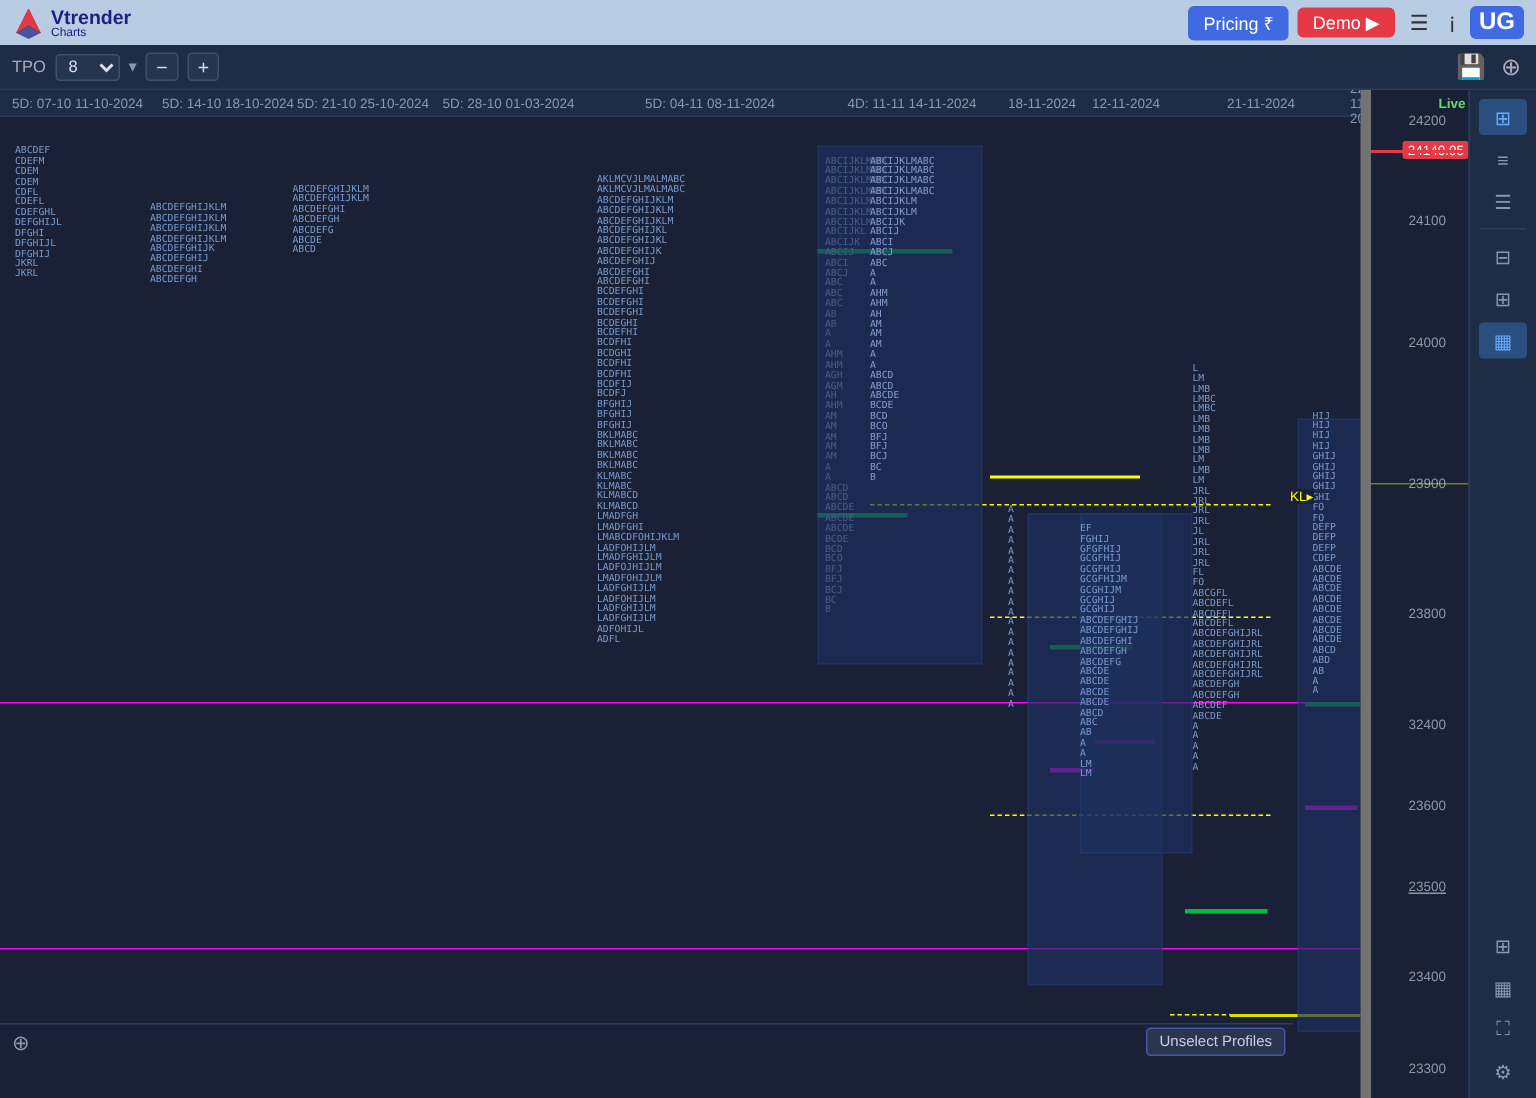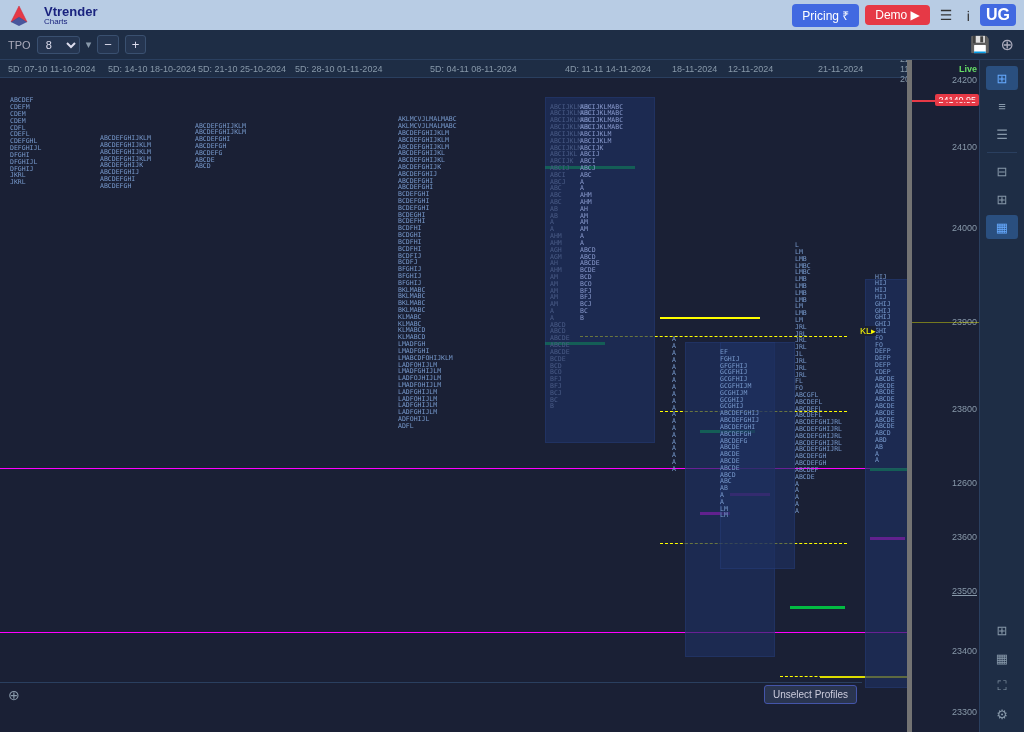--- a/index.html
+++ b/index.html
@@ -20,21 +20,21 @@
       display: flex;
       align-items: center;
       justify-content: space-between;
       padding: 0 8px;
       position: relative;
       z-index: 100;
     }
     #logo-area {
       display: flex;
       align-items: center;
-      gap: 14px;
+      gap: 4px;
     }
     #header-right {
       display: flex;
       align-items: center;
       gap: 6px;
     }
     .btn-pricing {
       background: #4169e1;
       color: white;
       border: none;
@@ -280,21 +280,21 @@
 
     
     #price-axis {
       width: 70px;
       background: #1a2035;
       position: relative;
       border-left: 1px solid #2a3f5f;
     }
     .price-tick {
       position: absolute;
-      right: 2px;
+      right: 15px;
       color: #8899aa;
       font-size: 9px;
       transform: translateY(-50%);
     }
     .price-tick-highlight {
       position: absolute;
       right: 0;
       background: #e63946;
       color: white;
       font-size: 9px;
@@ -367,21 +367,21 @@
 </div>
 
 <div id="main">
 
   <div id="chart-area">
 
     <div id="date-bar">
       <span class="date-label" style="left:8px;">5D: 07-10   11-10-2024</span>
       <span class="date-label" style="left:108px;">5D: 14-10   18-10-2024</span>
       <span class="date-label" style="left:198px;">5D: 21-10   25-10-2024</span>
-      <span class="date-label" style="left:295px;">5D: 28-10   01-11-2024</span>
+      <span class="date-label" style="left:295px;">5D: 28-10   01-03-2024</span>
       <span class="date-label" style="left:430px;">5D: 04-11   08-11-2024</span>
       <span class="date-label" style="left:565px;">4D: 11-11   14-11-2024</span>
       <span class="date-label" style="left:672px;">18-11-2024</span>
       <span class="date-label" style="left:728px;">12-11-2024</span>
       <span class="date-label" style="left:818px;">21-11-2024</span>
       <span class="date-label" style="left:900px;">22-11-2024</span>
     </div>
 
     <div id="chart-canvas">
 
@@ -712,30 +712,30 @@
         <button class="bottom-icon-btn">⊕</button>
         <div style="flex:1;"></div>
       </div>
 
     </div>
 
     <button id="unselect-profiles">Unselect Profiles</button>
 
   </div>
 
-  <div id="price-axis" style="position:relative;width:72px;background:#1a2035;border-left:5px solid #737373;">
+  <div id="price-axis" style="position:relative;width:72px;background:#1a2035;border-left:7px solid #737373;">
     <span class="live-label">Live</span>
 
     <span class="price-tick" style="top:3%;">24200</span>
     <div class="price-tick-highlight" style="top:6%;right:0;white-space:nowrap;">24140.95</div>
     <span class="price-tick" style="top:13%;">24100</span>
     <span class="price-tick" style="top:25%;">24000</span>
     <span class="price-tick" style="top:39%;">23900</span>
     <span class="price-tick" style="top:52%;">23800</span>
-    <span class="price-tick" style="top:63%;">12600</span>
+    <span class="price-tick" style="top:63%;">32400</span>
     <span class="price-tick" style="top:71%;">23600</span>
     <span class="price-tick" style="top:79%;text-decoration:underline;">23500</span>
     <span class="price-tick" style="top:88%;">23400</span>
     <span class="price-tick" style="top:97%;">23300</span>
 
     <div style="position:absolute;top:39%;left:0;right:0;height:1px;background:#ffff0066;"></div>
     <div style="position:absolute;top:6%;left:0;right:0;height:2px;background:#e63946;"></div>
   </div>
 
   <div id="right-sidebar">

